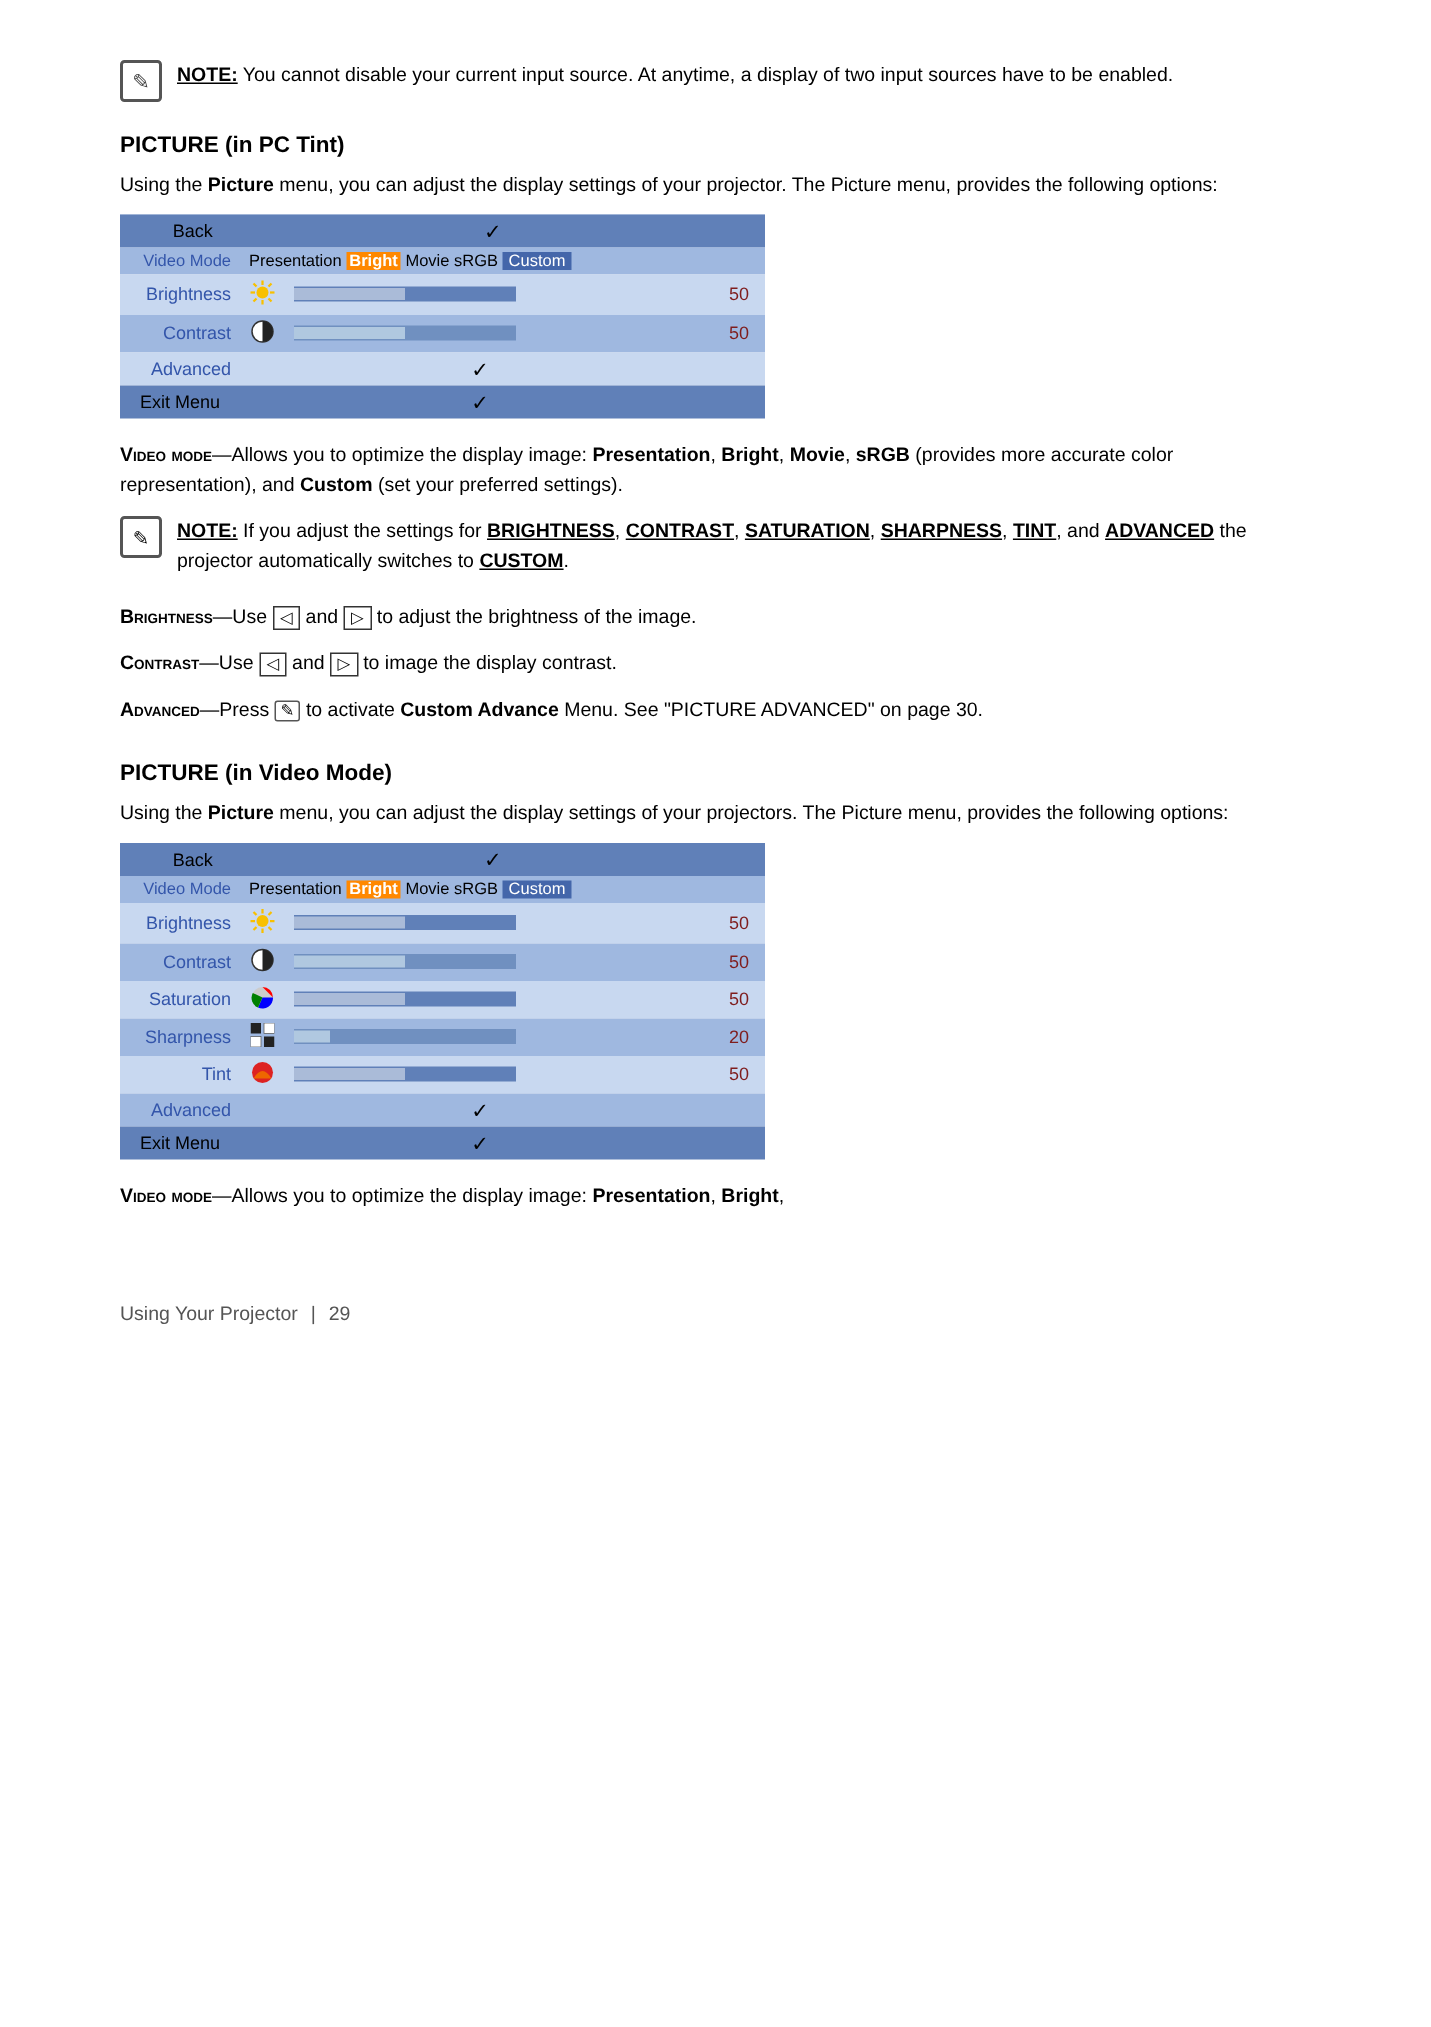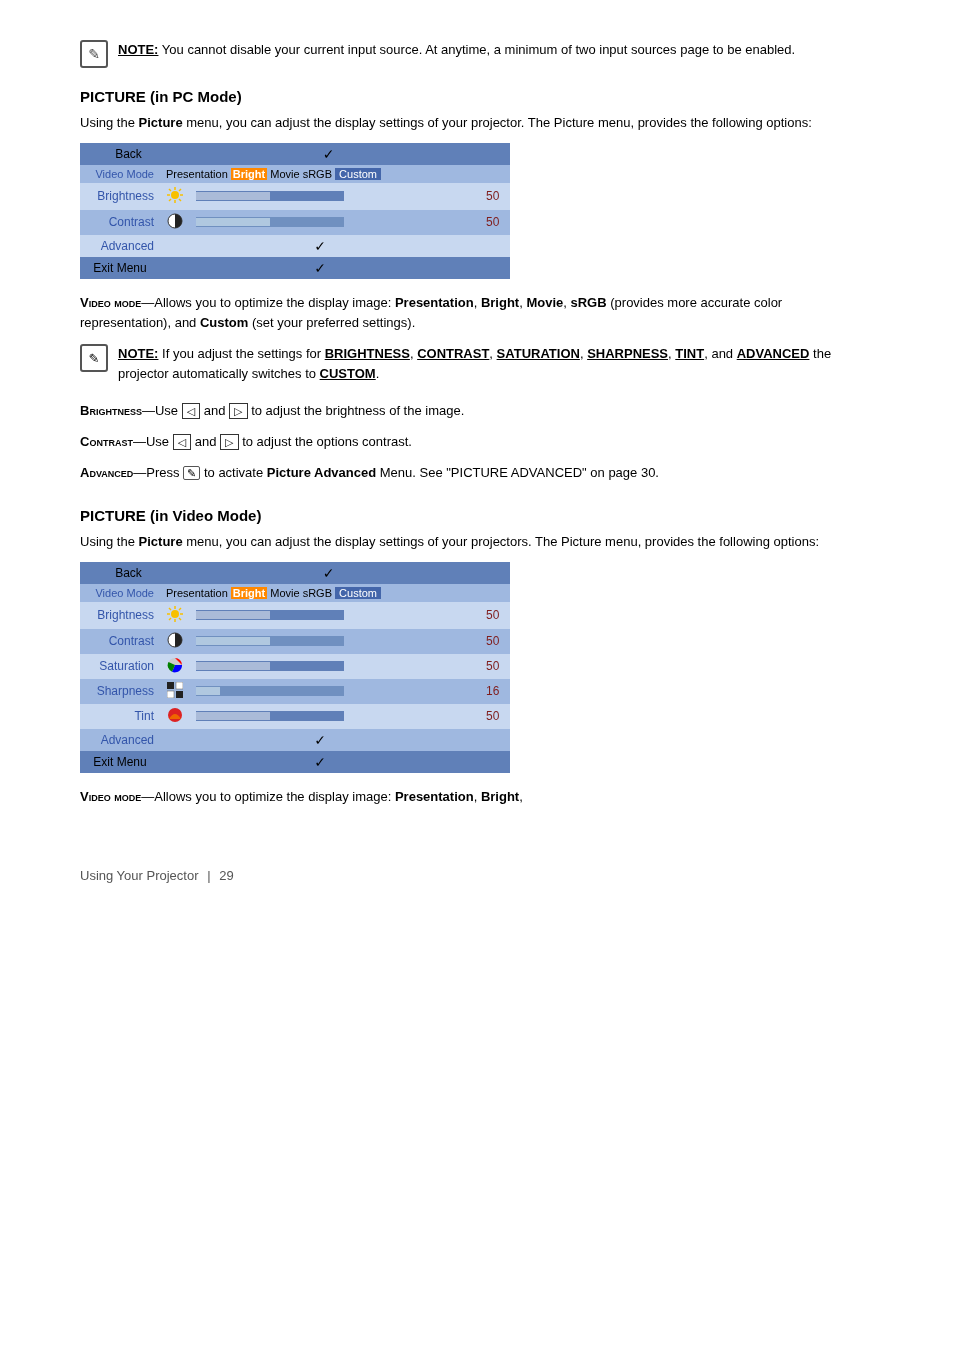--- a/index.html
+++ b/index.html
@@ -152,25 +152,25 @@
       font-size: 13px;
     }
   </style>
 </head>
 <body>
 
 <div class="note-box">
   <div class="note-icon">✎</div>
   <div class="note-text">
     <strong>NOTE:</strong>
-    <span>You cannot disable your current input source. At anytime, a minimum of two input sources page to be enabled.</span>
+    <span>You cannot disable your current input source. At anytime, a display of two input sources have to be enabled.</span>
   </div>
 </div>
 
-<div class="section-heading">PICTURE (in PC Mode)</div>
+<div class="section-heading">PICTURE (in PC Tint)</div>
 
 <div class="section-intro">
   Using the <strong>Picture</strong> menu, you can adjust the display settings of your projector. The Picture menu, provides the following options:
 </div>
 
 <table class="menu-table">
   <tbody>
       <tr class="row-back">
     <td class="label-cell" style="color:#000;text-align:center;">Back</td>
     <td colspan="3" class="checkmark">✓</td>
@@ -253,27 +253,27 @@
   <span> and </span>
   <span style="border:1px solid #333;padding:1px 4px;font-size:11px;">▷</span>
   <span> to adjust the brightness of the image.</span>
 </div>
 
 <div class="desc-block">
   <span class="term">Contrast</span><span>—Use </span>
   <span style="border:1px solid #333;padding:1px 4px;font-size:11px;">◁</span>
   <span> and </span>
   <span style="border:1px solid #333;padding:1px 4px;font-size:11px;">▷</span>
-  <span> to adjust the options contrast.</span>
+  <span> to image the display contrast.</span>
 </div>
 
 <div class="desc-block">
   <span class="term">Advanced</span><span>—Press </span>
   <span style="border:1px solid #555;padding:0 3px;font-size:11px;border-radius:2px;">✎</span>
-  <span> to activate <strong>Picture Advanced</strong> Menu. See "PICTURE ADVANCED" on page 30.</span>
+  <span> to activate <strong>Custom Advance</strong> Menu. See "PICTURE ADVANCED" on page 30.</span>
 </div>
 
 <div class="section-heading" style="margin-top:24px;">PICTURE (in Video Mode)</div>
 
 <div class="section-intro">
   Using the <strong>Picture</strong> menu, you can adjust the display settings of your projectors. The Picture menu, provides the following options:
 </div>
 
 <table class="menu-table">
   <tbody>
@@ -355,21 +355,21 @@
         <rect x="0" y="9" width="7" height="7" fill="#fff" stroke="#555" stroke-width="0.5"></rect>
         <rect x="9" y="9" width="7" height="7" fill="#222"></rect>
       </svg>
     </td>
     <td class="bar-cell">
       <div class="bar-bg" style="background:#7090c0;">
             <div class="bar-fill" style="width:16%;background:#b0c8e0;"></div>
           </div>
     </td>
     <td></td>
-    <td class="value-cell">16</td>
+    <td class="value-cell">20</td>
   </tr>
   <tr style="background:#c8d8f0;">
     <td class="label-cell" style="color:#3355aa;">Tint</td>
     <td class="icon-cell">
       <svg width="16" height="16" viewBox="0 0 16 16">
         <circle cx="8" cy="8" r="7" fill="#dd2222"></circle>
         <path d="M2 12 Q8 2 14 12 Z" fill="#ee6600"></path>
       </svg>
     </td>
     <td class="bar-cell">

